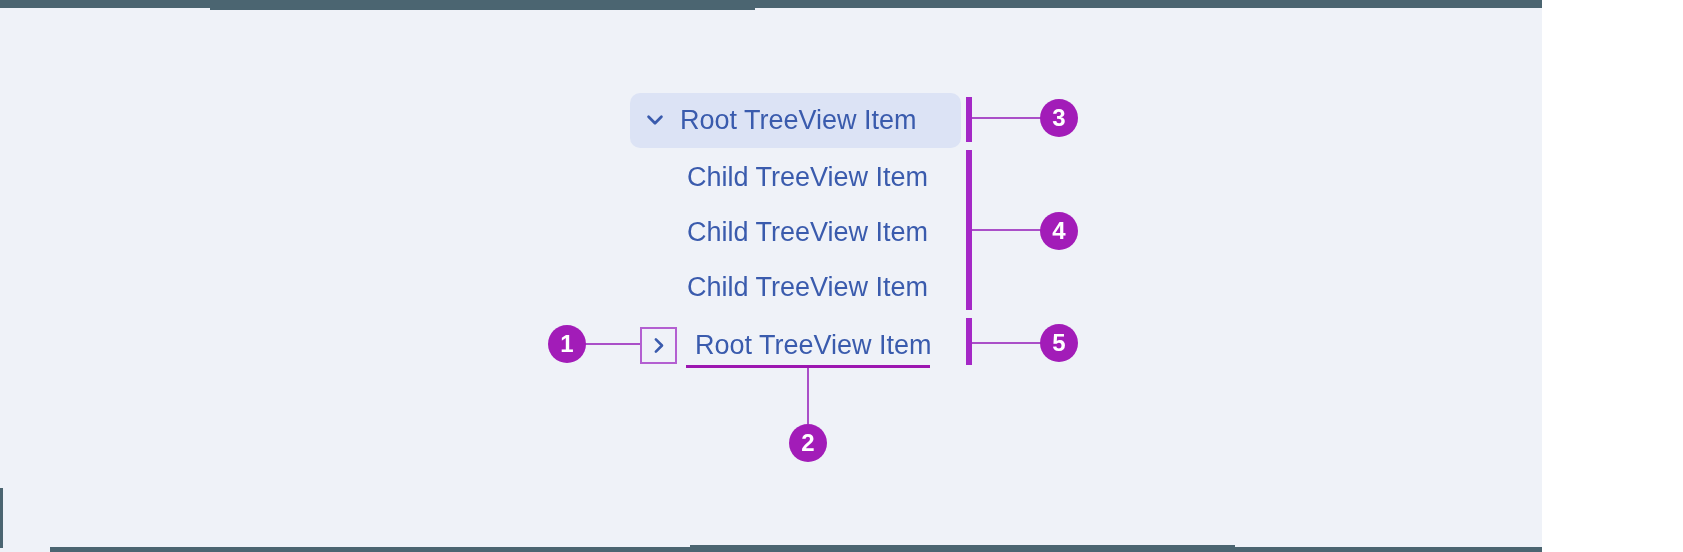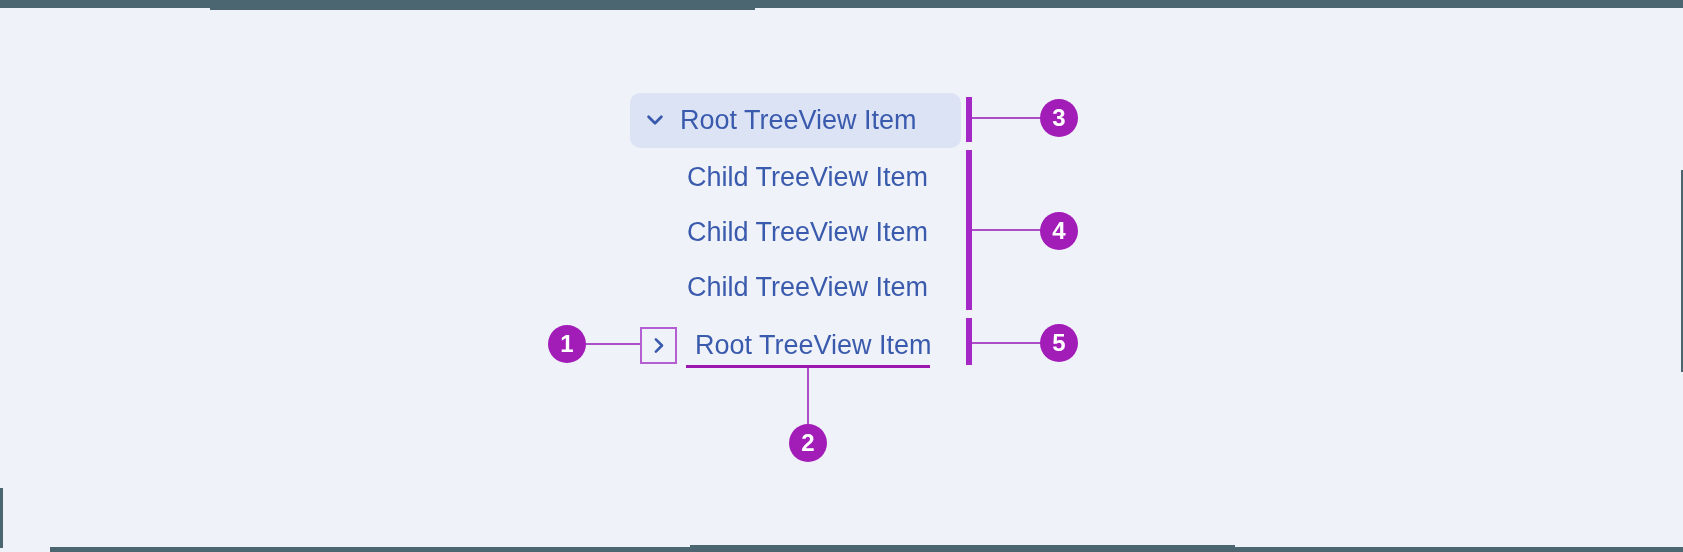--- a/index.html
+++ b/index.html
@@ -1,18 +1,18 @@
 <!DOCTYPE html>
 <html><head>
 <meta charset="utf-8">
 <style>
   html,body{margin:0;padding:0;background:#ffffff;}
   #canvas{
     position:relative;
-    width:1683px;height:552px;
+    width:1542px;height:552px;
     background:#EFF2F8;
     overflow:hidden;
     font-family:"Liberation Sans", sans-serif;
   }
   
   .frame{position:absolute;background:#4B6571;}
   .frame-top{left:0;top:0;width:1683px;height:8px;}
   .frame-top-seg{left:210px;top:0;width:545px;height:10px;}
   .frame-bottom{left:50px;top:547px;width:1633px;height:5px;}
   .frame-bottom-seg{left:690px;top:545px;width:545px;height:7px;}

